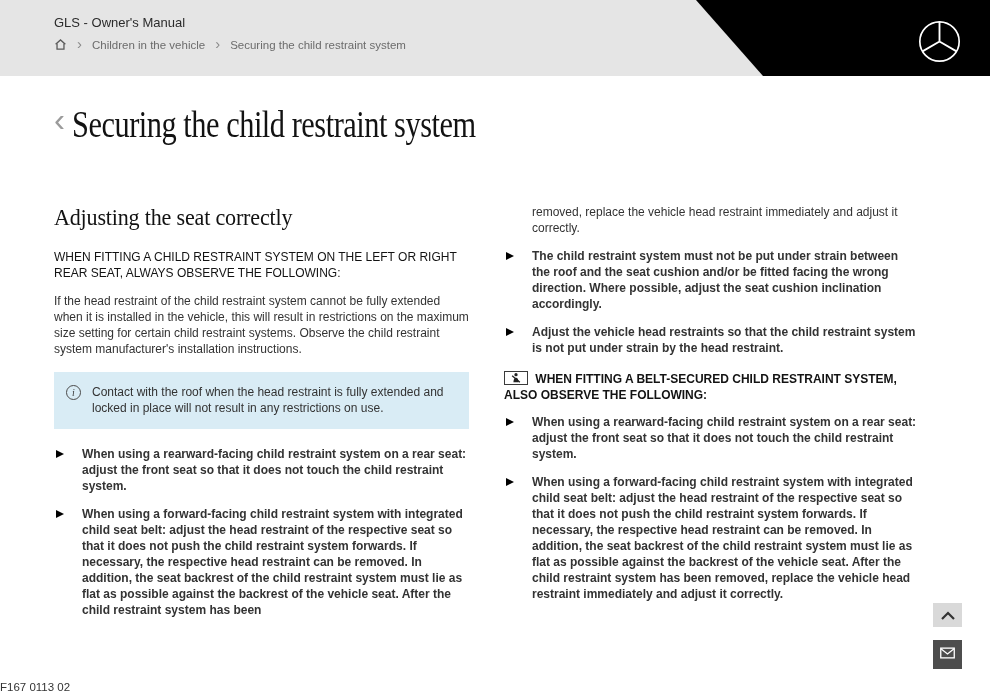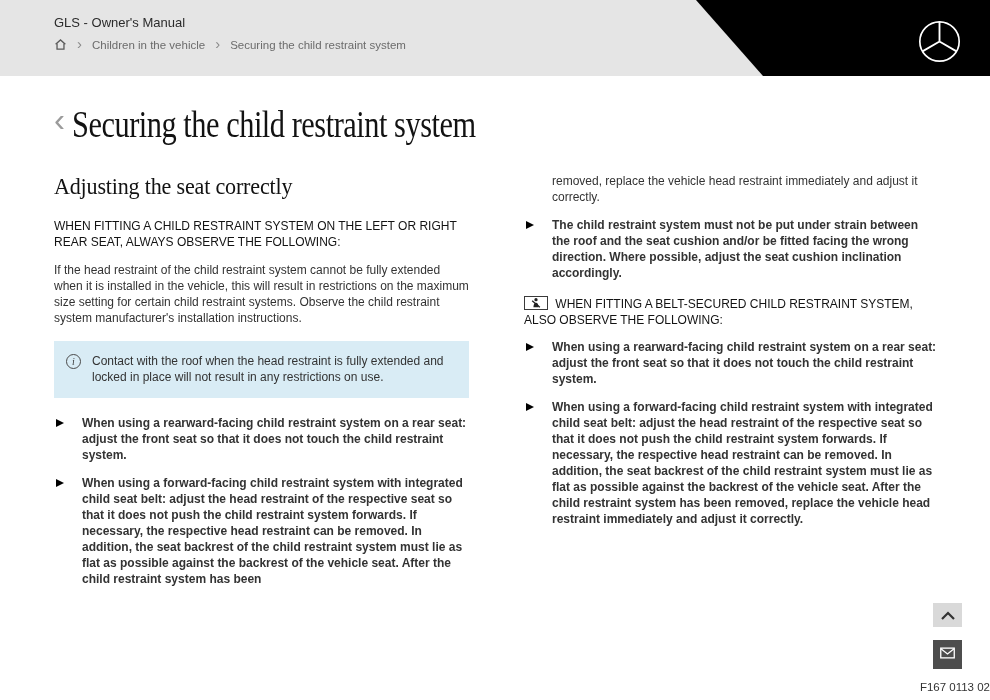--- a/index.html
+++ b/index.html
@@ -17,39 +17,39 @@
   .corner { position:absolute; top:0; right:0; width:294px; height:76px; background:#000; clip-path:polygon(0 0, 100% 0, 100% 100%, 67px 100%); }
   .mb-logo { position:absolute; top:19px; left:221px; width:45px; height:45px; }
 
   
   main { padding:26px 0 0 54px; }
   .title-row { display:flex; align-items:center; gap:7px; height:44px; }
   .back-chev { font-size:33px; color:#9b9b9b; line-height:30px; cursor:pointer; margin-top:-8px; }
   h1 { font-family:"Liberation Serif", serif; font-weight:400; font-size:38px; color:#121212; letter-spacing:-0.6px; white-space:nowrap; transform:scaleX(0.8); transform-origin:left center; }
 
   
-  .columns { display:grid; grid-template-columns:415px 415px; column-gap:55px; margin-top:27px; }
+  .columns { display:grid; grid-template-columns:415px 415px; column-gap:35px; margin-top:58px; }
   h2 { font-family:"Liberation Serif", serif; font-weight:400; font-size:24px; color:#121212; letter-spacing:-0.2px; white-space:nowrap; transform:scaleX(0.92); transform-origin:left center; margin-bottom:18px; }
   .txt, .bullet p, .icon-heading, .warn-heading { font-size:12px; line-height:16px; color:#333; }
   .warn-heading { font-weight:400; color:#131313; margin-bottom:9px; }
   .icon-heading { margin:15px 0 11px; }
-  .icon-heading b { font-weight:400; color:#131313; }
+  .icon-heading b { font-weight:700; color:#131313; }
   .para { margin:12px 0 15px; }
   .bullet { position:relative; padding-left:28px; margin-bottom:12px;font-weight:bold; }
   .tri { position:absolute; left:2px; top:3.5px; width:0; height:0; border-left:8px solid #000; border-top:4.5px solid transparent; border-bottom:4.5px solid transparent; }
   .cont { padding-left:28px; margin-bottom:12px; }
 
   .infobox { display:flex; gap:11px; background:#d9ecf5; padding:12px 14px 13px 12px; margin:2px 0 17px; }
   .info-badge { flex:0 0 auto; width:15px; height:15px; border:1.2px solid #4a4a4a; border-radius:50%; color:#3c3c3c; font-family:"Liberation Serif", serif; font-style:italic; font-size:10px; display:flex; align-items:center; justify-content:center; margin-top:1px; }
 
   .sym { display:inline-block; vertical-align:-2px; width:24px; height:14px; border:1px solid #3a3a3a; background:#fff; margin-right:4px; }
   .sym svg { display:block; margin:0 auto; }
 
   
-  .figcode { position:absolute; left:0; right:0; bottom:7px; text-align:right; font-size:11.5px; color:#333; }
+  .figcode { position:absolute; left:0; right:0; bottom:7px; text-align:left; font-size:11.5px; color:#333; }
   .fab { position:absolute; right:28px; width:29px; border:0; display:flex; align-items:center; justify-content:center; cursor:pointer; padding:0; }
   .fab-top { bottom:73px; height:24px; background:#d9d9d9; }
   .fab-feedback { bottom:31px; height:29px; background:#4d4d4d; }
 </style>
 </head>
 <body>
 
 <div class="page">
 
   <header class="topbar">
@@ -110,20 +110,24 @@
       </section>
 
       <section>
         <p class="txt cont">removed, replace the vehicle head restraint immediately and adjust it correctly.</p>
 
         <div class="bullet">
           <span class="tri"></span>
           <p>The child restraint system must not be put under strain between the roof and the seat cushion and/or be fitted facing the wrong direction. Where possible, adjust the seat cushion inclination accordingly.</p>
         </div>
 
+        <div class="bullet">
+          <span class="tri"></span>
+          <p>Adjust the vehicle head restraints so that the child restraint system is not put under strain by the head restraint.</p>
+        </div>
 
         <p class="icon-heading">
           <span class="sym">
             <svg width="22" height="12" viewBox="0 0 24 14">
               <circle cx="12" cy="3.2" r="1.9" fill="#222"></circle>
               <path d="M9 12 c0-3.2 1.2-5.4 3-5.4 c1.8 0 3 2.2 3 5.4 Z" fill="#222"></path>
               <path d="M7.5 4.5 L16.5 12" stroke="#222" stroke-width="1.5"></path>
             </svg>
           </span>
           <b>WHEN FITTING A BELT-SECURED CHILD RESTRAINT SYSTEM, ALSO OBSERVE THE FOLLOWING:</b>

